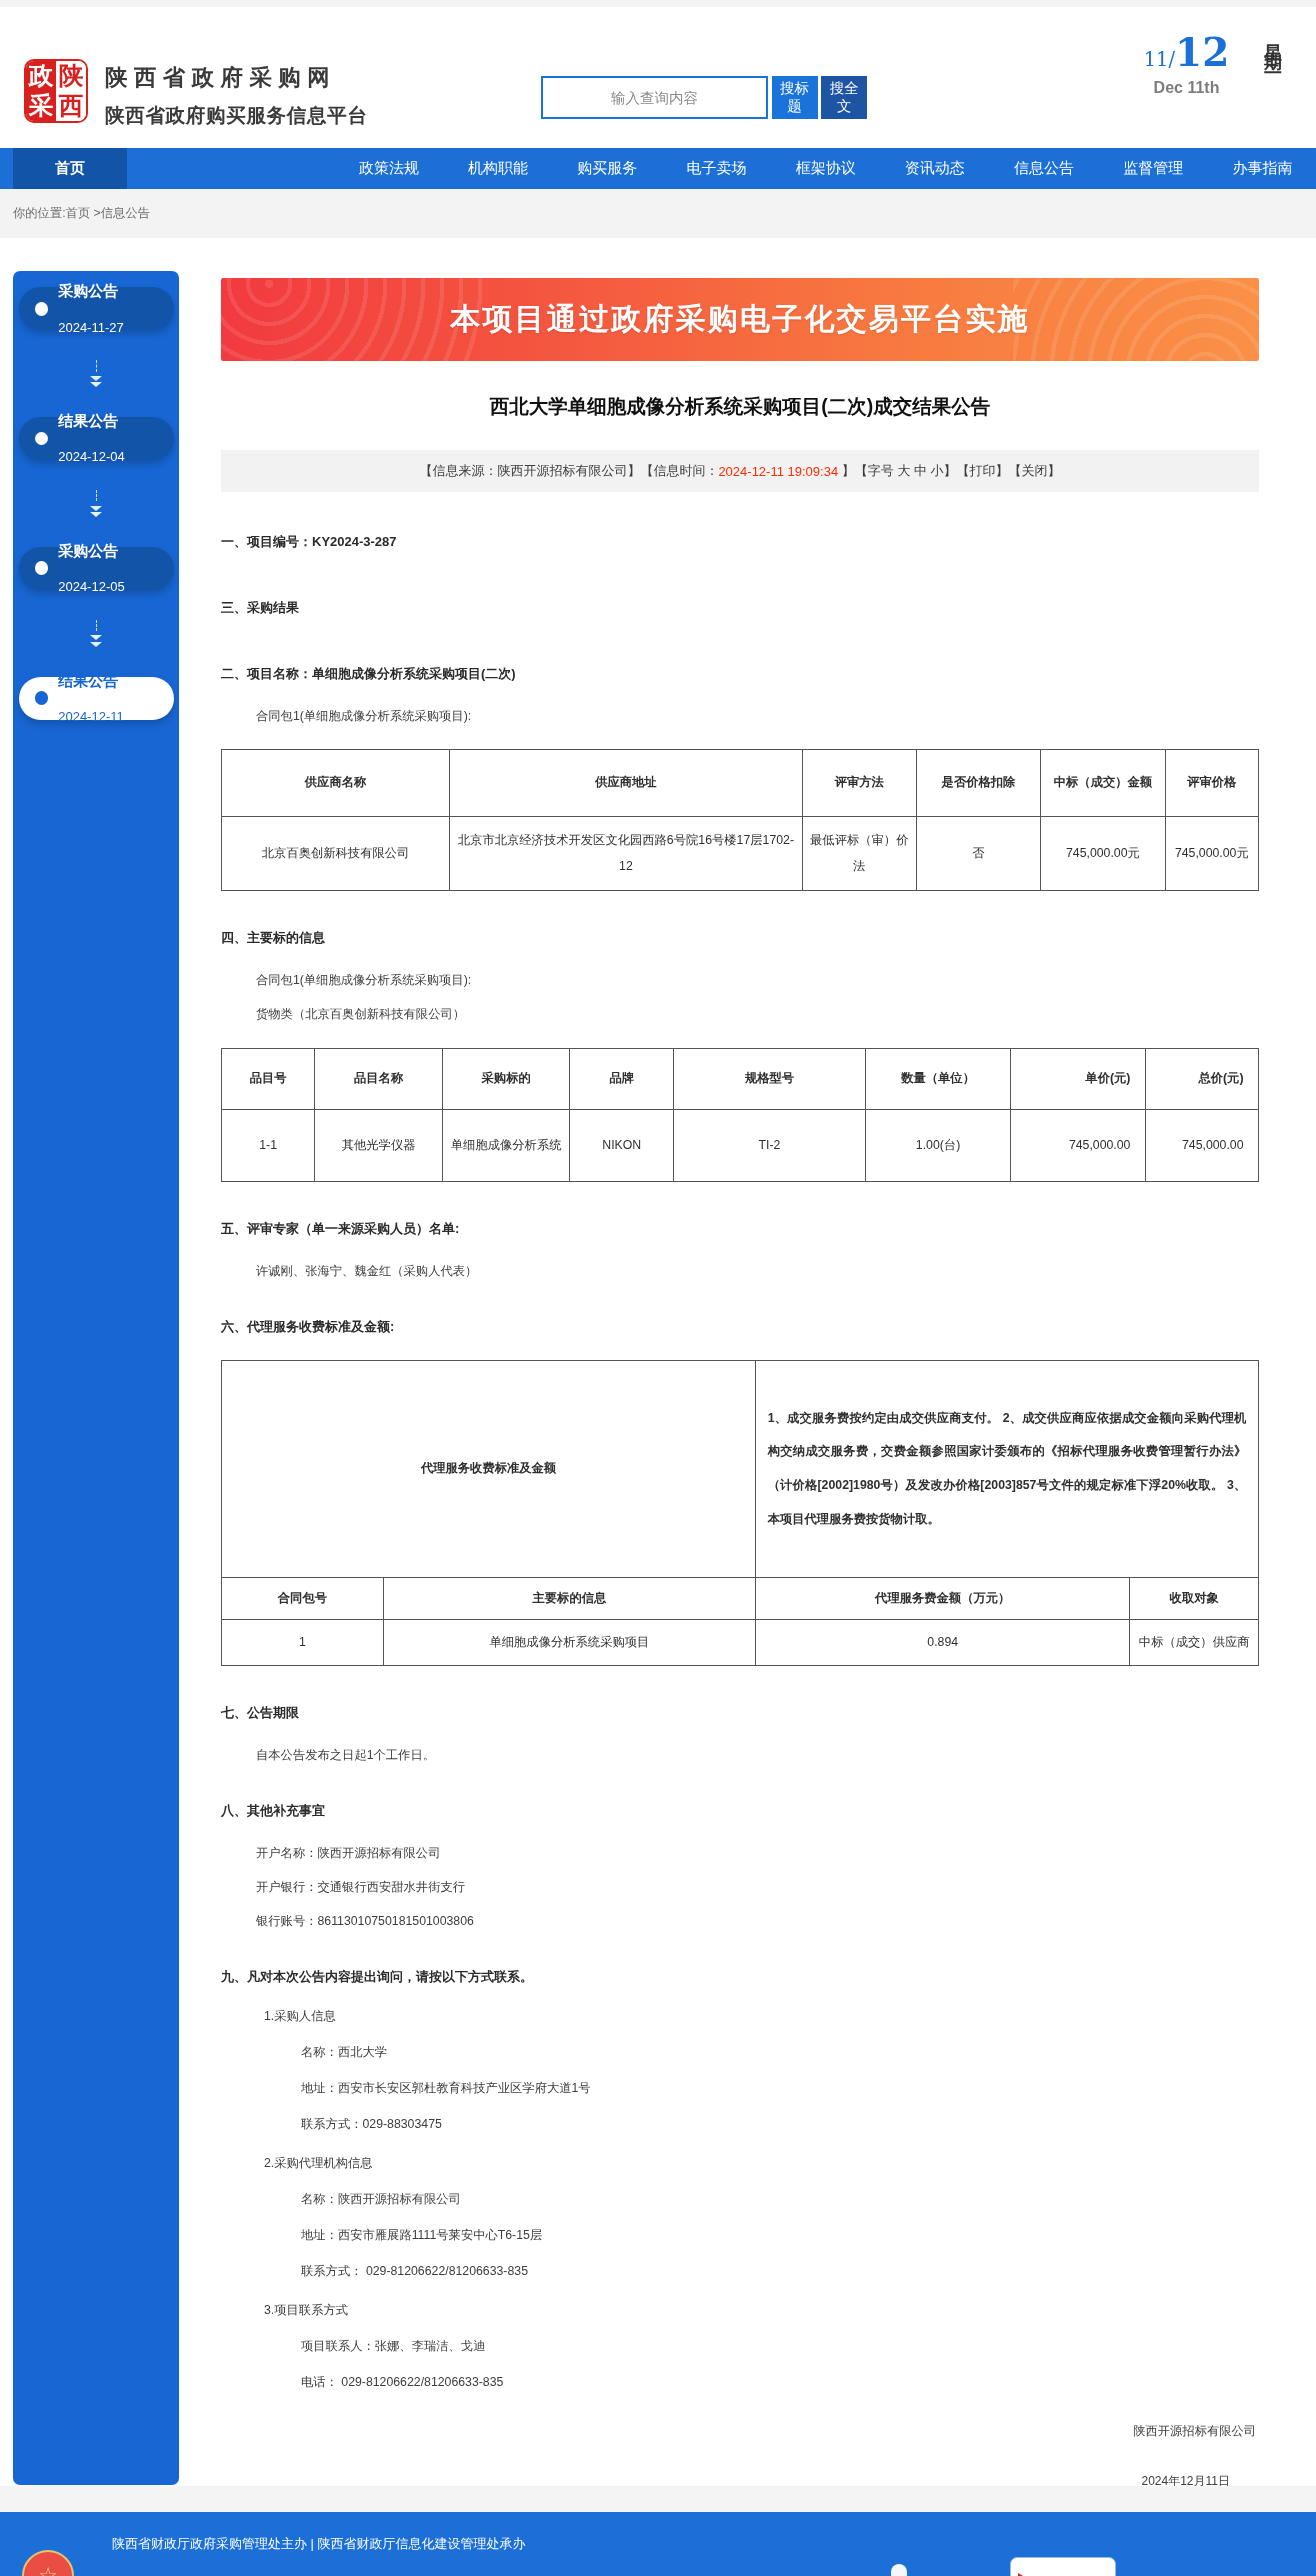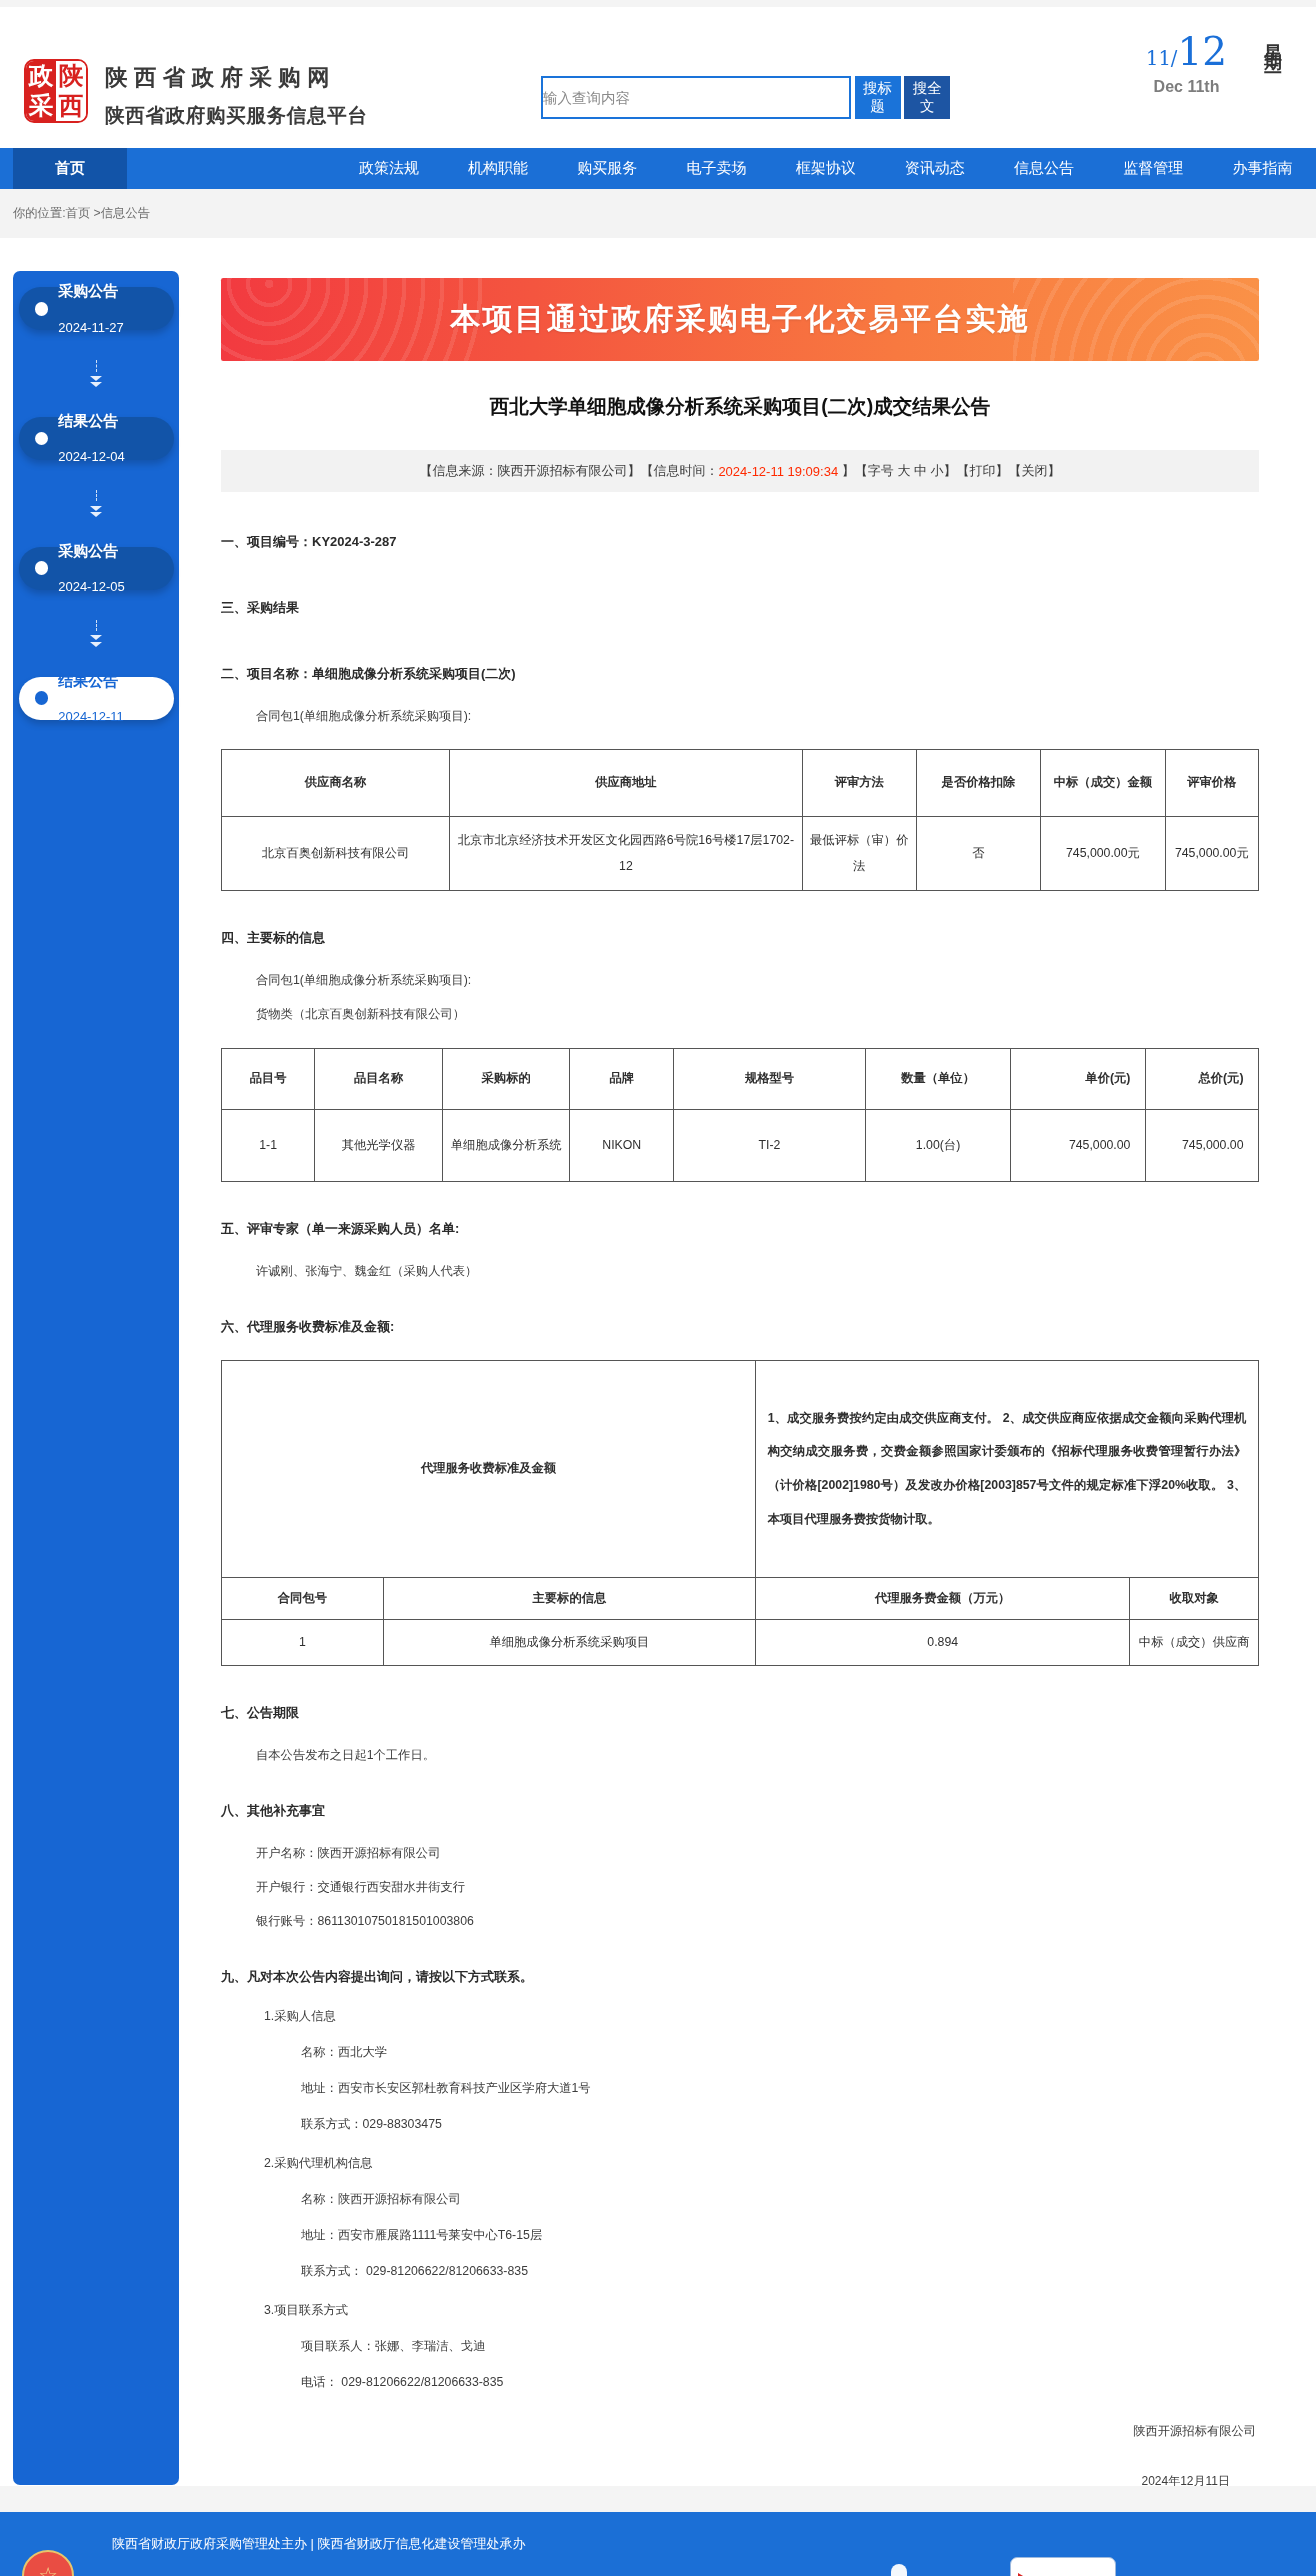--- a/index.html
+++ b/index.html
@@ -18,32 +18,32 @@
     border:2.9px solid #d8211f; border-radius:10px; overflow:hidden; display:flex; background:#fff; }
   .logo .col { width:50%; display:flex; flex-direction:column; }
   .logo .col.red { background:#d8211f; color:#fff; }
   .logo .col.white { background:#fff; color:#d8211f; }
   .logo .ch { flex:1; display:flex; align-items:center; justify-content:center;
     font-size:24.6px; font-weight:bold; line-height:1; }
   .titles { position:absolute; left:105px; top:55px; }
   .site-title { font-size:22.4px; font-weight:bold; color:#3a3a3a; letter-spacing:6.5px; }
   .site-sub { font-size:19.5px; font-weight:bold; color:#3a3a3a; margin-top:8.7px; letter-spacing:0.7px; }
   .searchbox { position:absolute; left:541px; top:69px; display:flex; }
-  .search-input { width:310px; height:43px; border:2.2px solid #1a73d9; outline:none;
-    font-size:14.5px; padding:0 0; color:#333; }
+  .search-input { width:227px; height:43px; border:2.2px solid #1a73d9; outline:none;
+    font-size:14.5px; padding:0 0; color:#333;text-align:center; }
   .search-input::placeholder { color:#8a8a8a; }
   .sbtn { width:46px; height:43px; margin-left:3.6px; border:none; color:#fff;
     font-size:14.5px; cursor:pointer; padding:4.3px 5.8px; line-height:1.2; }
   .sbtn.title { background:#1a73d9; }
   .sbtn.full { background:#1d55a3; }
   .dateblock { position:absolute; left:1132px; top:22px; width:109px; text-align:center; }
   .dateline { color:#1a6fd8; font-family:"DejaVu Serif","Liberation Serif",serif; }
   .d-small { font-size:19.5px; }
   .d-sep { font-size:19.5px; }
-  .d-big { font-size:39px; font-weight:normal; }
+  .d-big { font-size:39px; font-weight:bold; }
   .d-sub { font-size:16px; font-weight:bold; color:#7d7d7d; margin-top:4.3px; }
   .weekday { position:absolute; left:1261px; top:23px; writing-mode:vertical-rl;
     font-size:18px; font-weight:bold; color:#333; letter-spacing:7.2px; }
 
   
   .nav { height:41px; background:#1b6fd6; display:flex; align-items:stretch; flex:none; }
   .nav a { color:#fff; font-size:15px; text-decoration:none; display:flex;
     align-items:center; justify-content:center; padding:0 24.6px; white-space:nowrap; }
   .nav a.active { background:#1254a8; padding:0 42px; font-weight:bold; margin-left:13px; }
   .nav .spacer { flex:1; }

